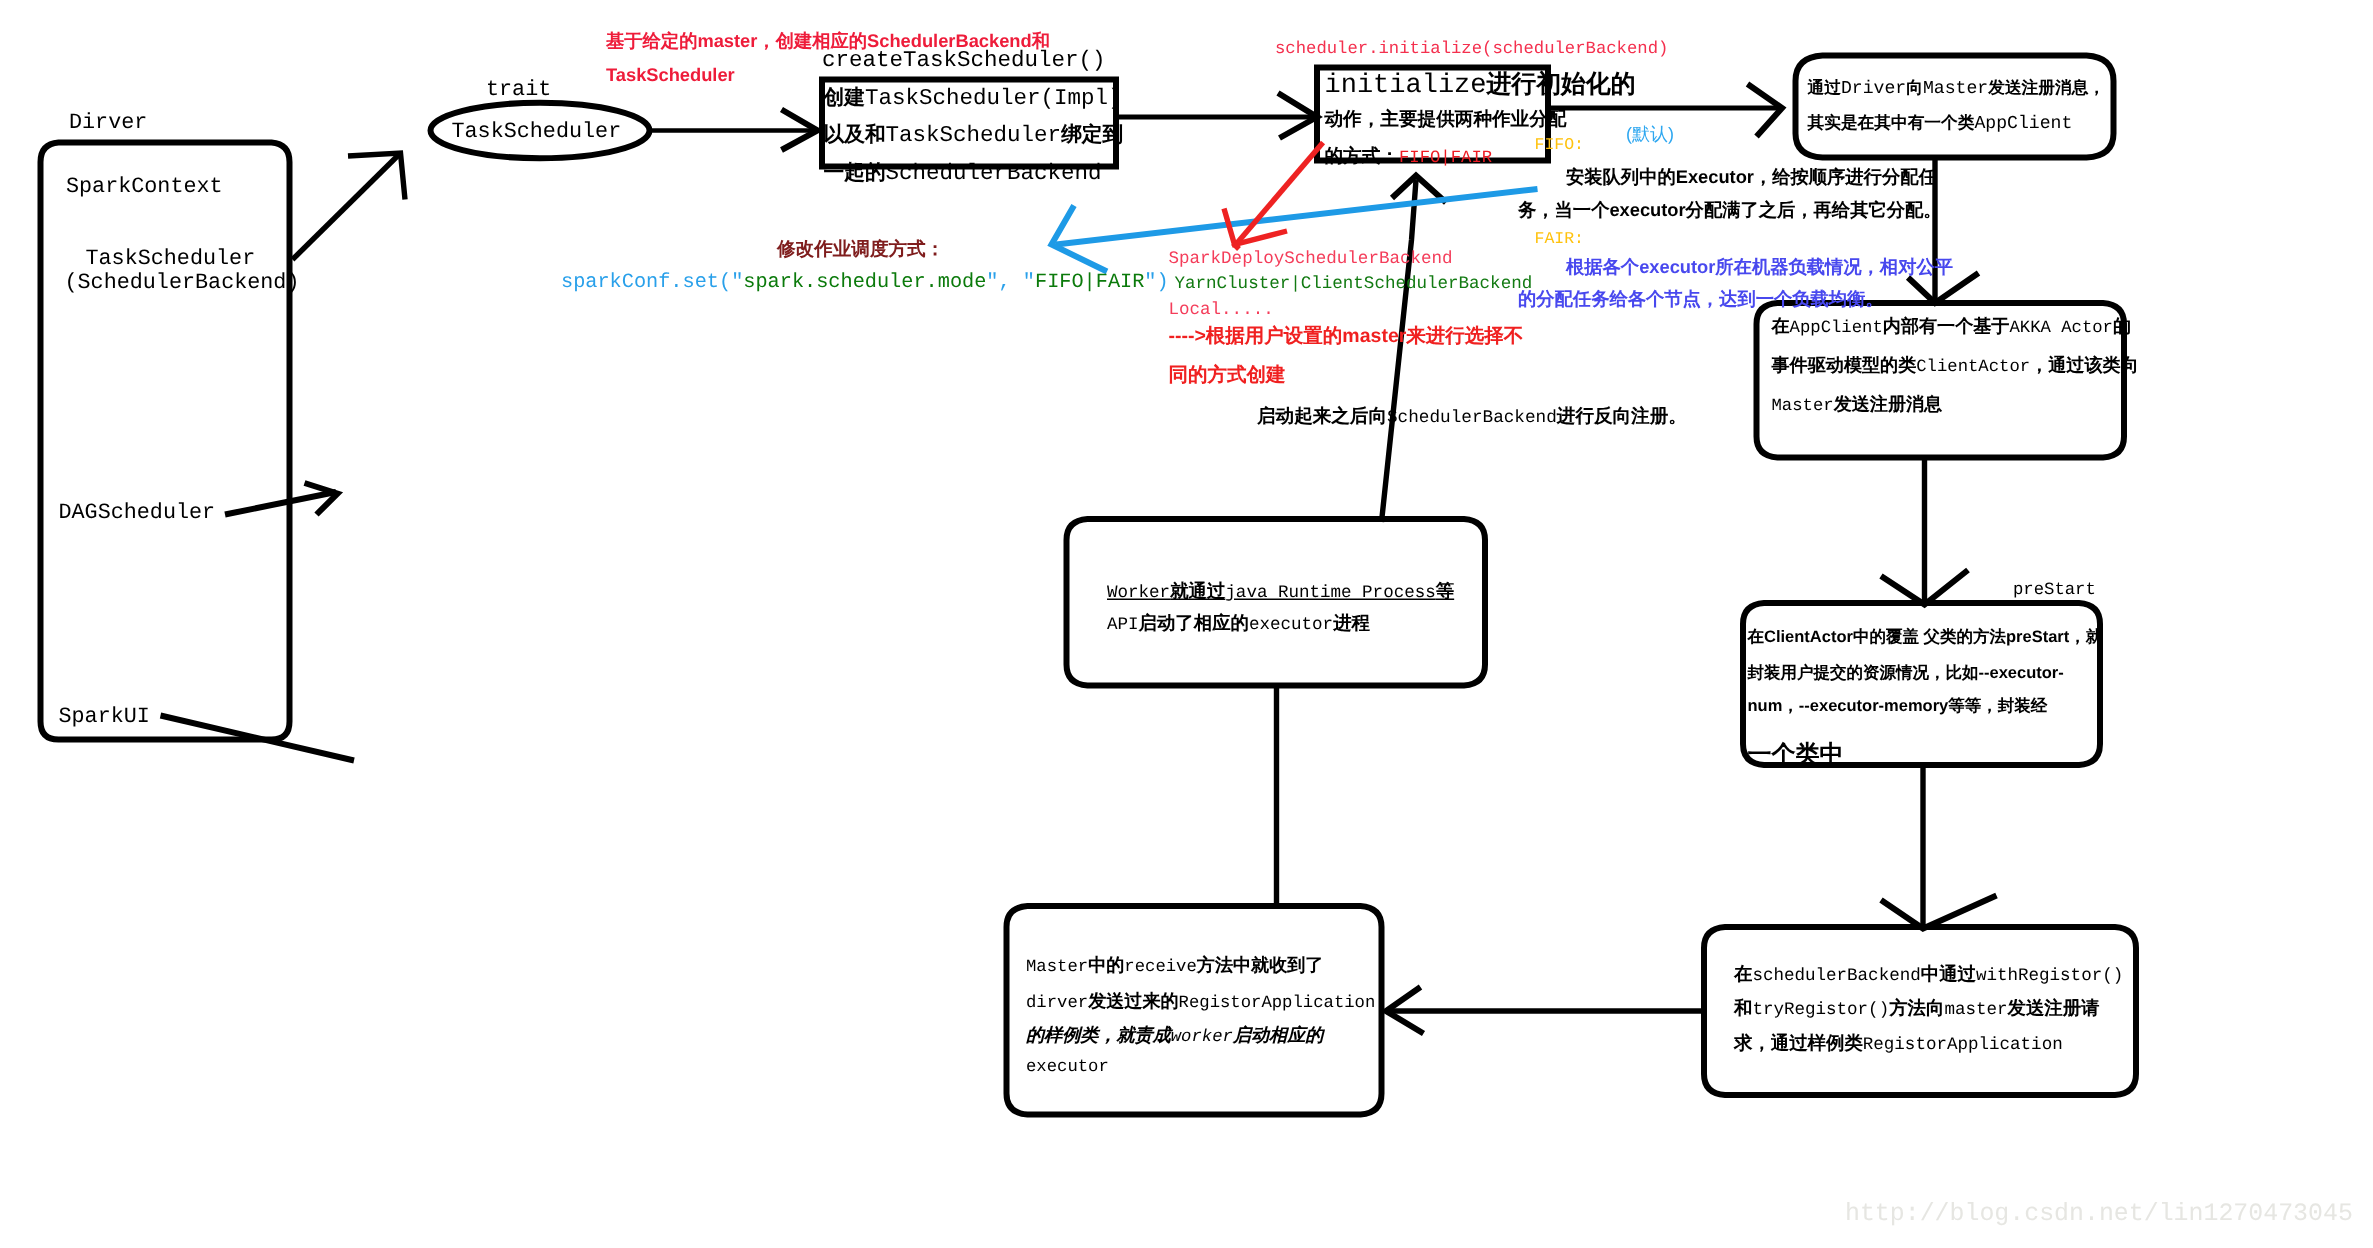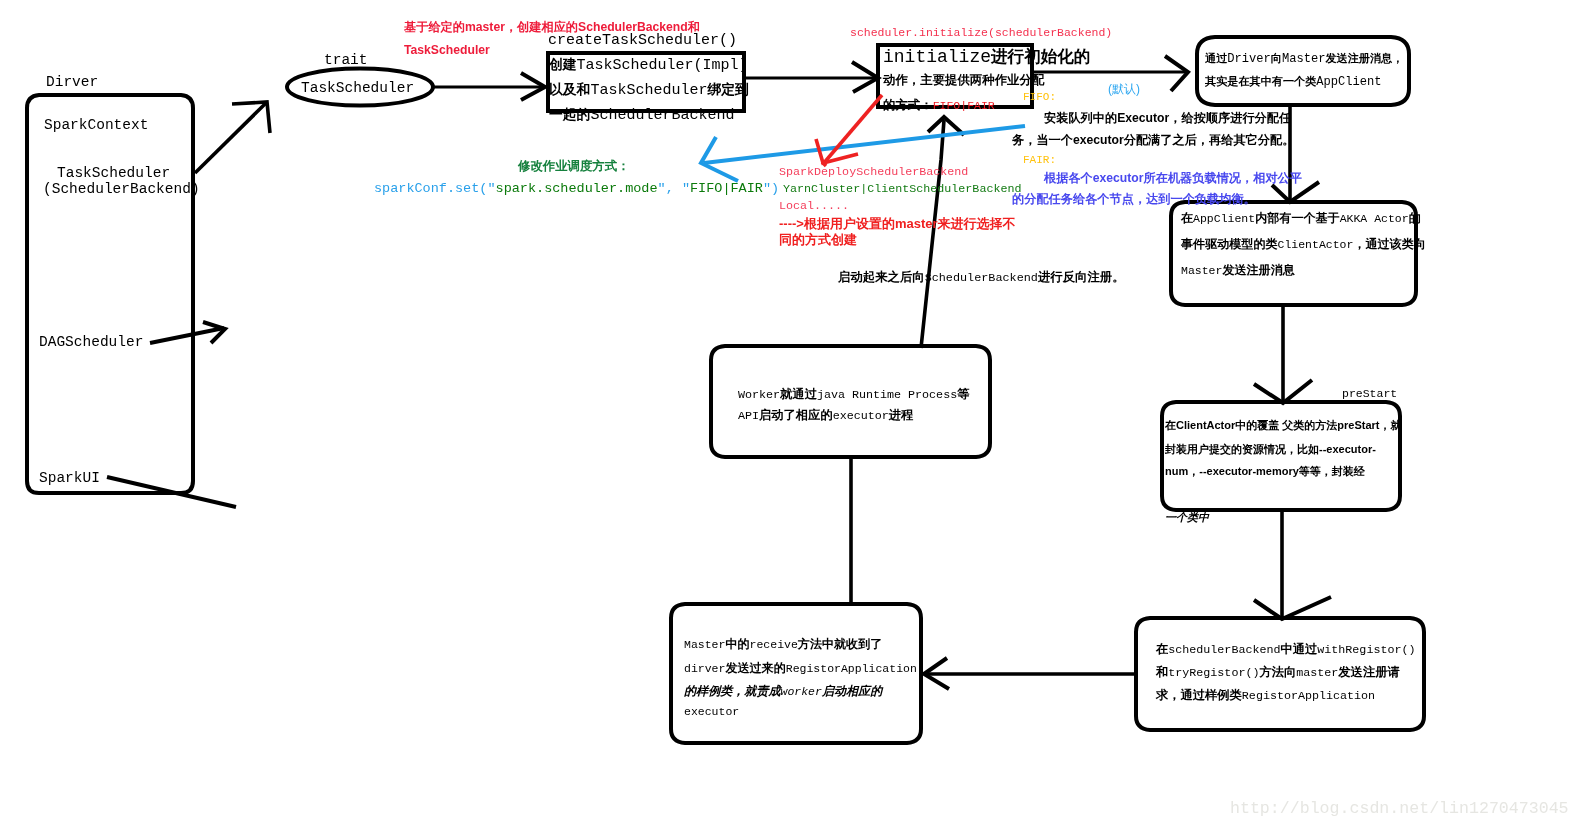--- a/index.html
+++ b/index.html
@@ -107,59 +107,59 @@
 <div class="t mono" style="left:549px;top:58px;font-size:15px;"><b>创建</b>TaskScheduler(Impl)</div>
 <div class="t mono" style="left:549px;top:83px;font-size:15px;"><b>以及和</b>TaskScheduler<b>绑定到</b></div>
 <div class="t mono" style="left:549px;top:108px;font-size:15px;"><b>一起的</b>SchedulerBackend</div>
 
 <div class="t mono" style="left:850px;top:27px;font-size:11.5px;color:#f4304e;">scheduler.initialize(schedulerBackend)</div>
 
 <div class="t mono" style="left:883px;top:48px;font-size:18px;">initialize<b>进行初始化的</b></div>
 <div class="t mono" style="left:883px;top:74px;font-size:13.5px;"><b>动作，主要提供两种作业分配</b></div>
 <div class="t mono" style="left:883px;top:99px;font-size:13.5px;"><span><b>的方式：</b></span><span style="color:#ed1c24;font-size:11.5px;">FIFO|FAIR</span></div>
 
-<div class="t sans" style="left:518px;top:160px;font-size:12.4px;color:#15803d;">修改作业调度方式：</div>
+<div class="t sans" style="left:518px;top:160px;font-size:12.4px;color:#7f1d1d;">修改作业调度方式：</div>
 <div class="t mono" style="left:374px;top:182px;font-size:13.5px;color:#29a0ea;"><span>sparkConf.set(</span><span>"</span><span style="color:#0b7a0b">spark.scheduler.mode</span><span>", </span><span>"</span><span style="color:#0b7a0b">FIFO|FAIR</span><span>")</span></div>
 
 <div class="t mono" style="left:779px;top:167px;font-size:11.7px;color:#f43d5a;">SparkDeploySchedulerBackend</div>
 <div class="t mono" style="left:783px;top:184px;font-size:11.7px;color:#127a12;">YarnCluster|ClientSchedulerBackend</div>
 <div class="t mono" style="left:779px;top:201px;font-size:11.7px;color:#f43d5a;">Local.....</div>
 <div class="t sans" style="left:779px;top:217px;font-size:13px;color:#f02020;">----&gt;根据用户设置的master来进行选择不</div>
-<div class="t sans" style="left:779px;top:233px;font-size:13px;color:#f02020;">同的方式创建</div>
+<div class="t sans" style="left:779px;top:243px;font-size:13px;color:#f02020;">同的方式创建</div>
 
 <div class="t mono w2" style="left:838px;top:273px;font-size:11.8px;"><b>启动起来之后向</b>SchedulerBackend<b>进行反向注册。</b></div>
 
 
 <div class="t mono" style="left:1023px;top:92px;font-size:11px;color:#ffc20e;">FIFO:</div>
-<div class="t" style="left:1108px;top:83px;font-size:12px;color:#2ea7f0;font-family:'Liberation Sans',sans-serif;">(默认)</div>
+<div class="t" style="left:1084px;top:83px;font-size:12px;color:#2ea7f0;font-family:'Liberation Sans',sans-serif;">(默认)</div>
 <div class="t sans" style="left:1044px;top:112px;font-size:12.2px;">安装队列中的Executor，给按顺序进行分配任</div>
 <div class="t sans" style="left:1012px;top:134px;font-size:12.2px;">务，当一个executor分配满了之后，再给其它分配。</div>
 <div class="t mono" style="left:1023px;top:155px;font-size:11px;color:#ffc20e;">FAIR:</div>
 <div class="t sans" style="left:1044px;top:172px;font-size:12.2px;color:#4848ee;">根据各个executor所在机器负载情况，相对公平</div>
 <div class="t sans" style="left:1012px;top:193px;font-size:12.2px;color:#4848ee;">的分配任务给各个节点，达到一个负载均衡。</div>
 
 <div class="t mono" style="left:1205px;top:53px;font-size:12.1px;"><b>通过</b>Driver<b>向</b>Master<b>发送注册消息，</b></div>
 <div class="t mono" style="left:1205px;top:76px;font-size:12.1px;"><b>其实是在其中有一个类</b>AppClient</div>
 
 <div class="t mono w2" style="left:1181px;top:213px;font-size:11.5px;"><b>在</b>AppClient<b>内部有一个基于</b>AKKA Actor<b>的</b></div>
 <div class="t mono w2" style="left:1181px;top:239px;font-size:11.5px;"><b>事件驱动模型的类</b>ClientActor<b>，通过该类向</b></div>
 <div class="t mono w2" style="left:1181px;top:265px;font-size:11.5px;">Master<b>发送注册消息</b></div>
 
 <div class="t mono" style="left:1342px;top:388px;font-size:11.5px;">preStart</div>
 <div class="t sans" style="left:1165px;top:420px;font-size:11px;">在ClientActor中的覆盖 父类的方法preStart，就</div>
 <div class="t sans" style="left:1165px;top:444px;font-size:11px;">封装用户提交的资源情况，比如--executor-</div>
 <div class="t sans" style="left:1165px;top:466px;font-size:11px;">num，--executor-memory等等，封装经</div>
-<div class="t sans" style="left:1165px;top:512px;font-size:11px;font-style:italic;">一个类中</div>
+<div class="t sans" style="left:1165px;top:496px;font-size:16px;">一个类中</div>
 
 <div class="t mono w2" style="left:1156px;top:645px;font-size:11.7px;"><b>在</b>schedulerBackend<b>中通过</b>withRegistor()</div>
 <div class="t mono w2" style="left:1156px;top:668px;font-size:11.7px;"><b>和</b>tryRegistor()<b>方法向</b>master<b>发送注册请</b></div>
 <div class="t mono w2" style="left:1156px;top:691px;font-size:11.7px;"><b>求，通过样例类</b>RegistorApplication</div>
 
 <div class="t mono w2" style="left:684px;top:639px;font-size:11.5px;text-align:right;">Master<b>中的</b>receive<b>方法中就收到了</b></div>
 <div class="t mono w2" style="left:684px;top:663px;font-size:11.5px;">dirver<b>发送过来的</b>RegistorApplication</div>
 <div class="t mono w2" style="left:684px;top:686px;font-size:11.5px;font-style:italic;"><b>的样例类，就责成</b>worker<b>启动相应的</b></div>
 <div class="t mono w2" style="left:684px;top:706px;font-size:11.5px;">executor</div>
 
-<div class="t mono w2" style="left:738px;top:390px;font-size:11.7px;">Worker<b>就通过</b>java Runtime Process<b>等</b></div>
+<div class="t mono w2" style="left:738px;top:390px;font-size:11.7px;text-decoration:underline;">Worker<b>就通过</b>java Runtime Process<b>等</b></div>
 <div class="t mono w2" style="left:738px;top:411px;font-size:11.7px;">API<b>启动了相应的</b>executor<b>进程</b></div>
 
 <div class="t wm" style="left:1230px;top:801px;">http://blog.csdn.net/lin1270473045</div>
 </div>
 
 </body></html>

